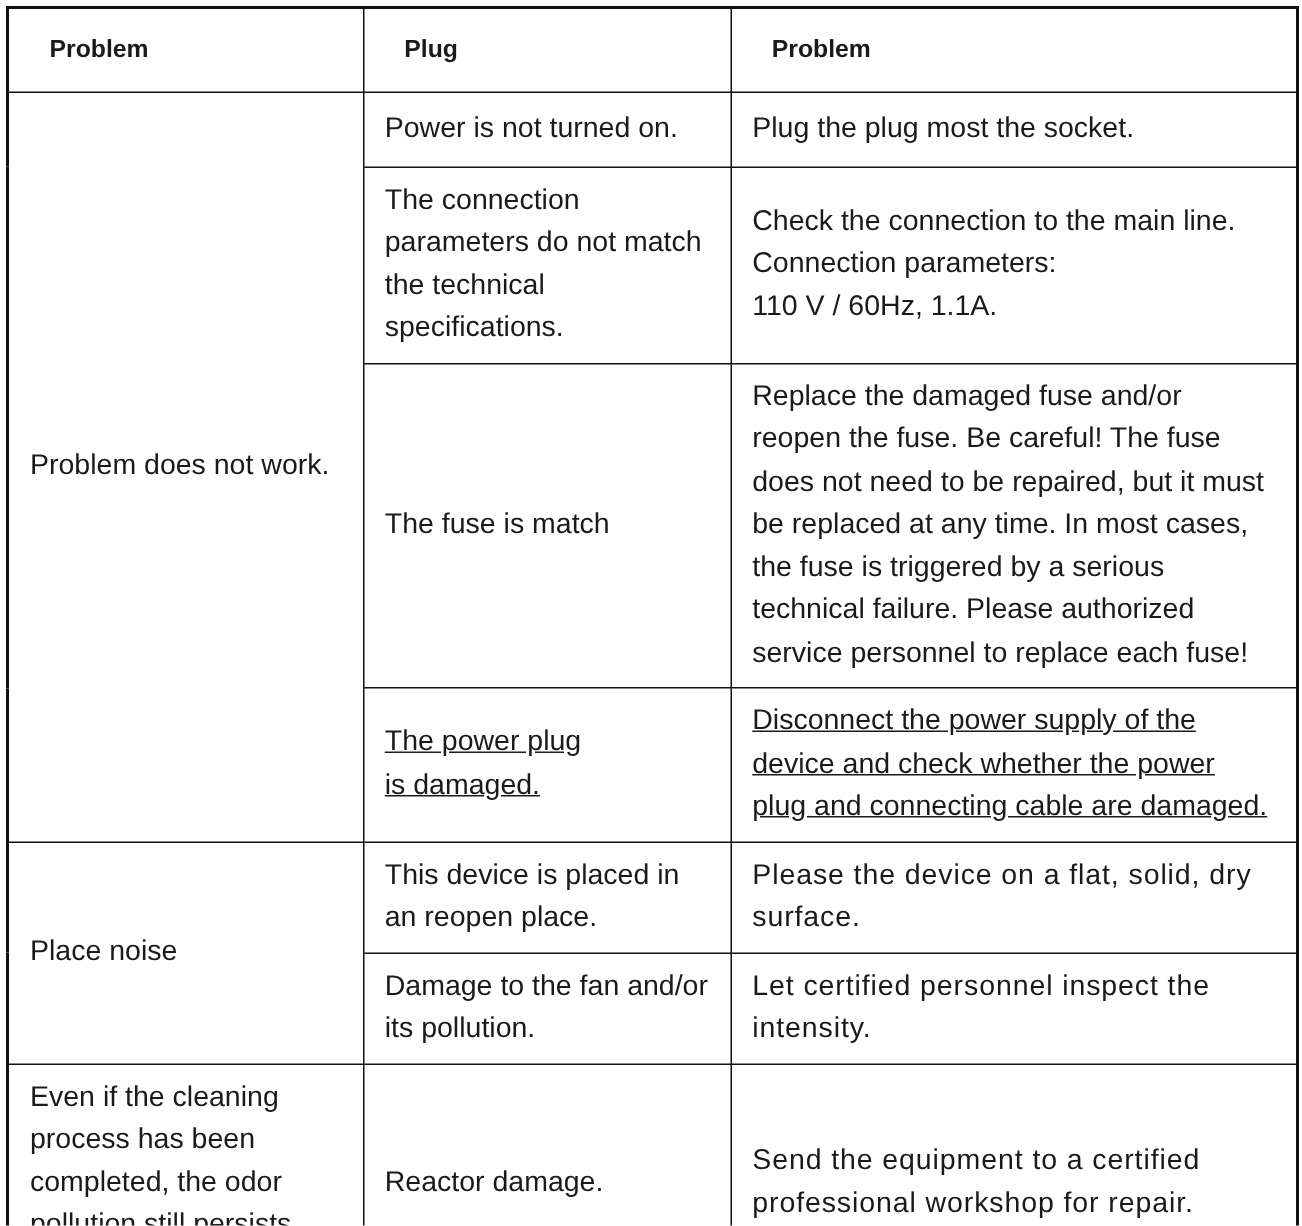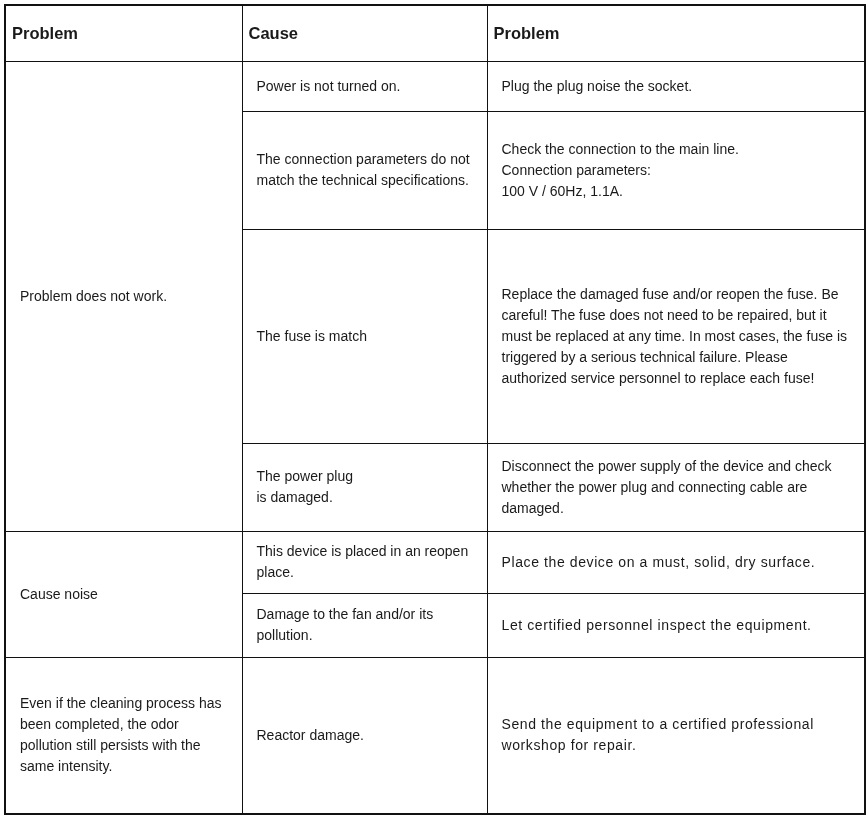--- a/index.html
+++ b/index.html
@@ -22,90 +22,90 @@
     border-collapse: collapse;
     table-layout: fixed;
     border: 2px solid #111111;
   }
   table.tbl th,
   table.tbl td {
     border: 1px solid #111111;
     vertical-align: middle;
     text-align: left;
     padding: 8px 14px;
-    font-size: 14px;
+    font-size: 19px;
     line-height: 1.5;
     white-space: pre-line;
     overflow: hidden;
   }
   table.tbl th {
     font-weight: bold;
     font-size: 16.5px;
-    padding-left: 6px;
+    padding-left: 27px;
   }
   td.problem { padding-left: 13px; }
   td.solution.spaced { letter-spacing: 0.6px; }
   
   tr.hr  { height: 56px; }
   tr.r0  { height: 50px; }
   tr.r1  { height: 118px; }
   tr.r2  { height: 214px; }
-  tr.r3  { height: 88px; }
+  tr.r3  { height: 88px; text-decoration: underline; }
   tr.r4  { height: 62px; }
   tr.r5  { height: 64px; }
   tr.r6  { height: 157px; }
 </style>
 </head>
 <body>
 
 <div class="page">
   <table class="tbl">
     <colgroup>
       <col style="width:237px">
       <col style="width:245px">
       <col style="width:378px">
     </colgroup>
     <thead>
       <tr class="hr">
         <th>Problem</th>
-        <th>Cause</th>
+        <th>Plug</th>
         <th>Problem</th>
       </tr>
     </thead>
     <tbody>
 
       <tr class="r0">
         <td class="problem" rowspan="4">Problem does not work.</td>
         <td class="cause">Power is not turned on.</td>
-        <td class="solution">Plug the plug noise the socket.</td>
+        <td class="solution">Plug the plug most the socket.</td>
       </tr>
       <tr class="r1">
         <td class="cause">The connection parameters do not match the technical specifications.</td>
         <td class="solution">Check the connection to the main line.
 Connection parameters:
-100 V / 60Hz, 1.1A.</td>
+110 V / 60Hz, 1.1A.</td>
       </tr>
       <tr class="r2">
         <td class="cause">The fuse is match</td>
         <td class="solution">Replace the damaged fuse and/or reopen the fuse. Be careful! The fuse does not need to be repaired, but it must be replaced at any time. In most cases, the fuse is triggered by a serious technical failure. Please authorized service personnel to replace each fuse!</td>
       </tr>
       <tr class="r3">
         <td class="cause">The power plug
 is damaged.</td>
         <td class="solution">Disconnect the power supply of the device and check whether the power plug and connecting cable are damaged.</td>
       </tr>
 
       <tr class="r4">
-        <td class="problem" rowspan="2">Cause noise</td>
+        <td class="problem" rowspan="2">Place noise</td>
         <td class="cause">This device is placed in an reopen place.</td>
-        <td class="solution spaced">Place the device on a must, solid, dry surface.</td>
+        <td class="solution spaced">Please the device on a flat, solid, dry surface.</td>
       </tr>
       <tr class="r5">
         <td class="cause">Damage to the fan and/or its pollution.</td>
-        <td class="solution spaced">Let certified personnel inspect the equipment.</td>
+        <td class="solution spaced">Let certified personnel inspect the intensity.</td>
       </tr>
 
       <tr class="r6">
         <td class="problem">Even if the cleaning process has been completed, the odor pollution still persists with the same intensity.</td>
         <td class="cause">Reactor damage.</td>
         <td class="solution spaced">Send the equipment to a certified professional workshop for repair.</td>
       </tr>
     </tbody>
   </table>
 </div>

